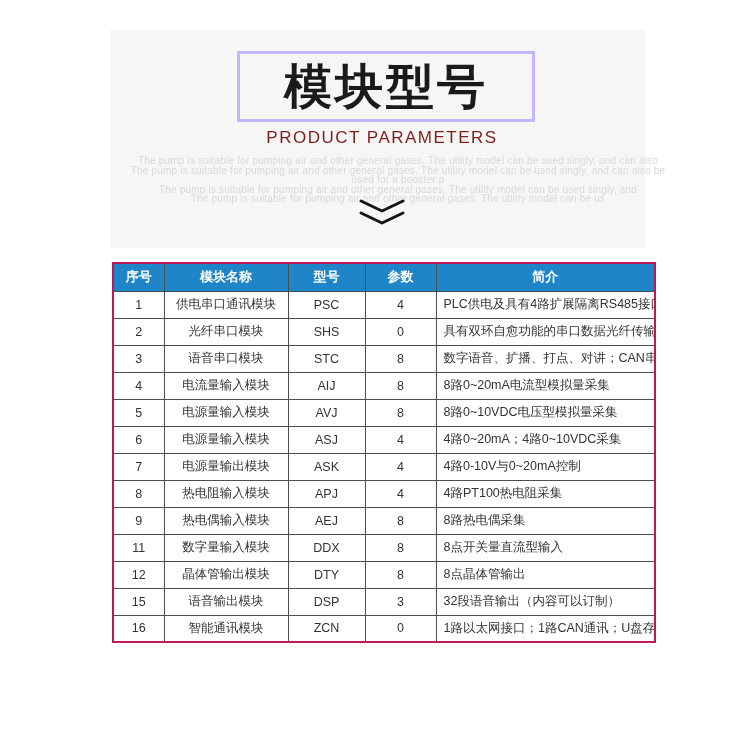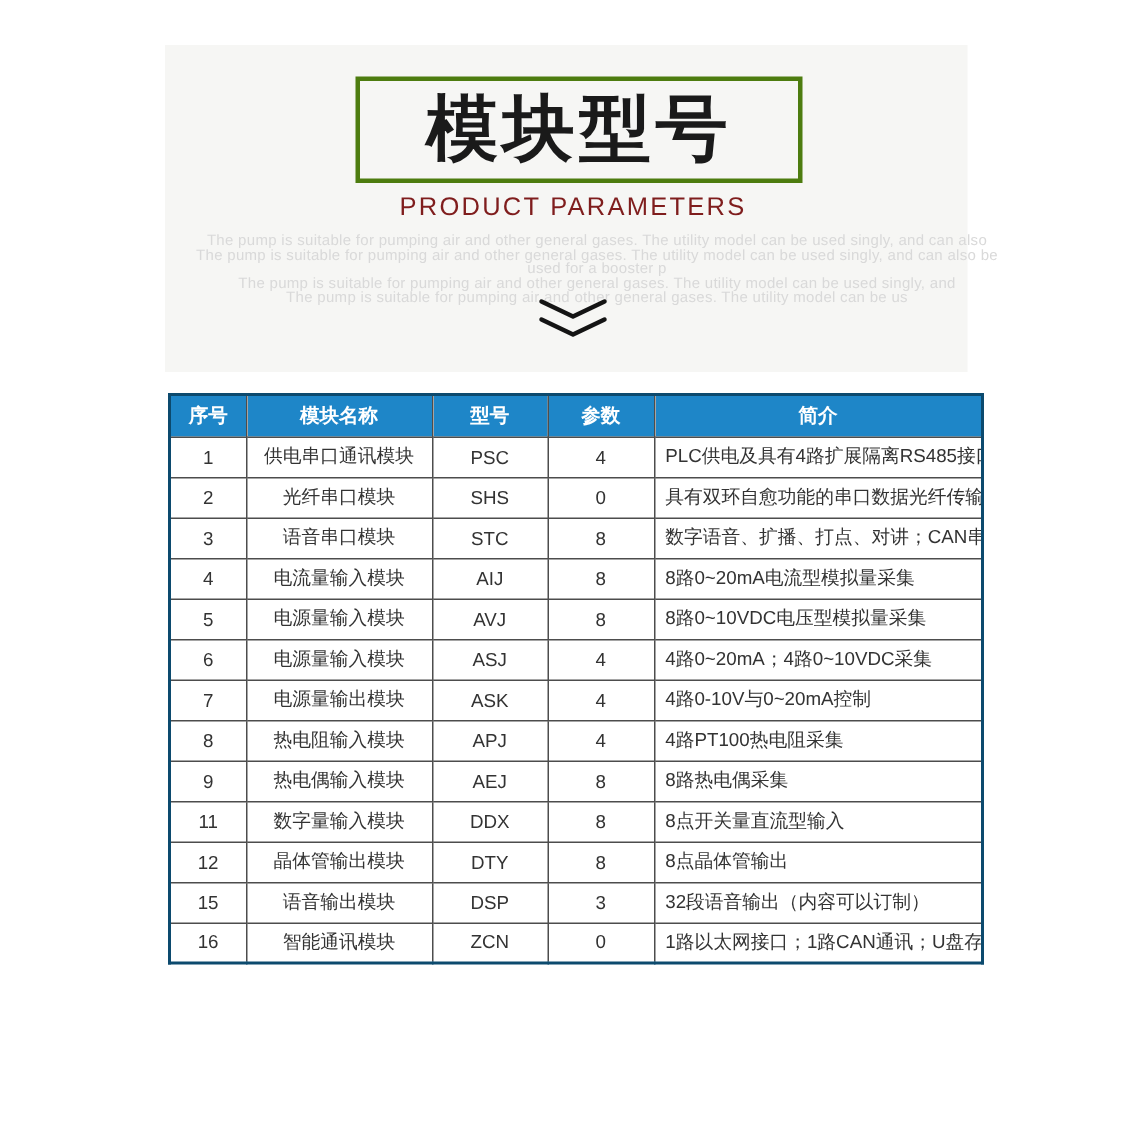--- a/index.html
+++ b/index.html
@@ -22,21 +22,21 @@
     position: absolute;
     left: 110px; top: 0;
     width: 544px; height: 750px;
     text-align: center;
   }
 
   .title-box {
     position: absolute;
     left: 127px; top: 51px;
     width: 298px; height: 71px;
-    border: 3px solid #4d7c0f;
+    border: 3px solid #c4b5fd;
     display: flex; align-items: center; justify-content: center;
   }
   .title-box .title {
     font-size: 48px;
     font-weight: 600;
     color: #1a1a1a;
     letter-spacing: 3px;
     line-height: 1;
   }
 
@@ -64,21 +64,21 @@
     display: flex; justify-content: center;
   }
 
   table.modules {
     position: absolute;
     left: 2px; top: 262px;
     width: 542px;
     border-collapse: collapse;
     table-layout: fixed;
     background: #ffffff;
-    border: 2px solid #0c4a6e;
+    border: 2px solid #be185d;
   }
   table.modules th, table.modules td {
     border: 1px solid #4d4d4d;
     text-align: center;
     vertical-align: middle;
     font-size: 12.5px;
     color: #333333;
     overflow: hidden;
     white-space: nowrap;
     padding: 0 2px;

